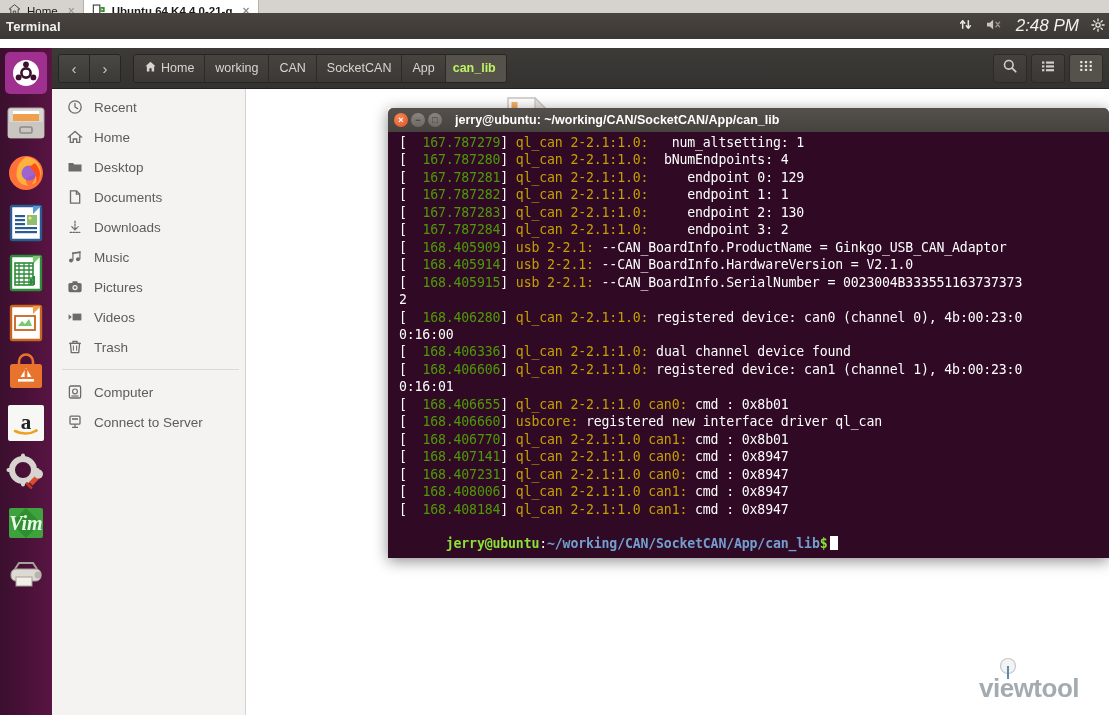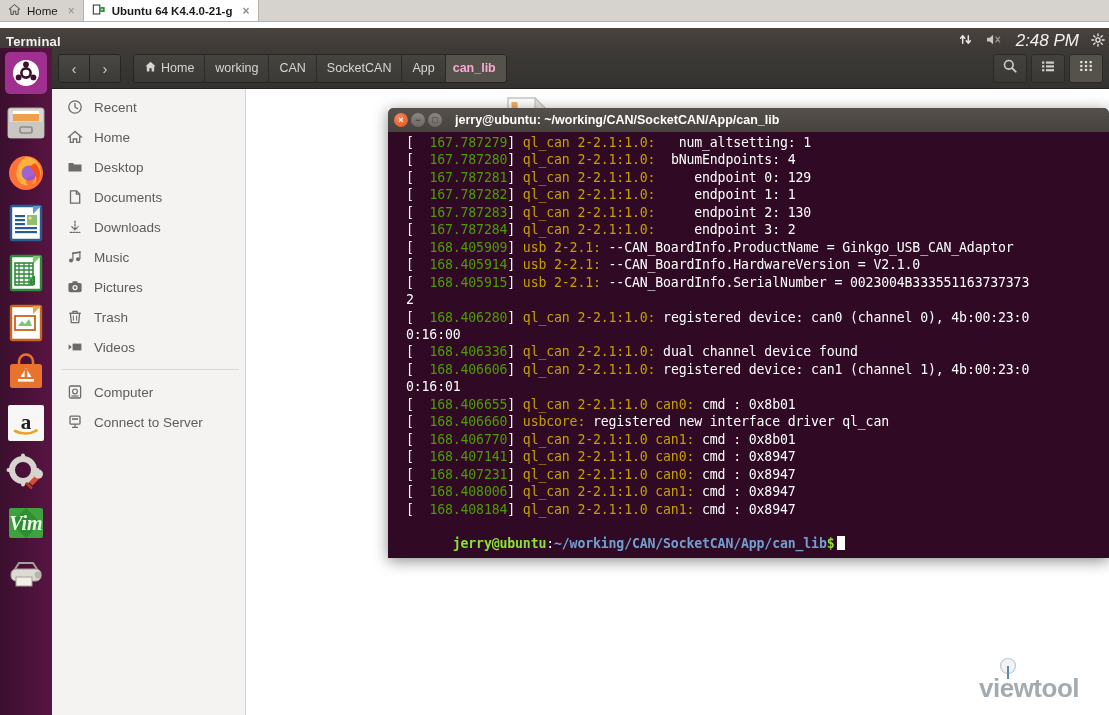--- a/index.html
+++ b/index.html
@@ -20,21 +20,21 @@
     font-size:11.5px;color:#1a1a1a;box-sizing:border-box;
     border-right:1px solid #b5b1ad;
   }
   .vm-tab.inactive{background:#d6d2ce;}
   .vm-tab.active{background:#ffffff;font-weight:bold;}
   .vm-tab .tclose{color:#8d8d8d;font-size:12px;margin-left:4px;}
   .vm-tab-filler{flex:1;background:#d6d2ce;border-right:none;}
 
   
   #ubuntu-panel{
-    position:absolute;left:0;top:28px;width:1109px;height:26px;
+    position:absolute;left:0;top:13px;width:1109px;height:26px;
     background:linear-gradient(to bottom,#4a4440,#3b3734);
     display:flex;align-items:center;box-sizing:border-box;
   }
   #panel-appname{
     color:#f2f1f0;font-size:13px;font-weight:bold;
     padding-left:6px;letter-spacing:.2px;
   }
   #panel-right{
     margin-left:auto;display:flex;align-items:center;gap:12px;
     padding-right:4px;color:#e8e6e3;font-size:12.5px;
@@ -71,21 +71,21 @@
     background:linear-gradient(to bottom,#4a4845,#3c3a37);color:#cfcdc9;font-size:15px;
   }
   .navbtn+.navbtn{border-left:1px solid #262522;}
   .crumbs{display:flex;margin-left:12px;border:1px solid #262522;border-radius:3px;overflow:hidden;}
   .crumb{
     height:27px;display:flex;align-items:center;gap:4px;padding:0 10px;
     background:linear-gradient(to bottom,#47443f,#3b3936);
     color:#d8d5d0;font-size:12.5px;white-space:nowrap;
   }
   .crumb+.crumb{border-left:1px solid #2b2a27;justify-content:center;}
-  .crumb.current{background:#55514b;color:#f9a8d4;font-weight:bold;padding-left:7px;}
+  .crumb.current{background:#55514b;color:#bef264;font-weight:bold;padding-left:7px;}
   .hdr-right{margin-left:auto;display:flex;gap:4px;}
   .hbtn{
     width:32px;height:27px;border-radius:3px;border:1px solid #2b2a27;
     background:linear-gradient(to bottom,#45423e,#3a3835);
     display:flex;align-items:center;justify-content:center;
   }
   .hbtn.active{background:#55514b;}
 
   #naut-body{display:flex;height:626px;}
   #naut-sidebar{
@@ -121,21 +121,21 @@
         font-size:9px;color:#3d3935;font-weight:bold;flex:0 0 auto;}
   #wb-close{background:radial-gradient(circle at 35% 30%,#f4875a,#e0541d);color:#fff;}
   #wb-min{background:linear-gradient(to bottom,#8a8580,#6d6863);}
   #wb-max{background:linear-gradient(to bottom,#8a8580,#6d6863);}
   #term-title-text{
     color:#ffffff;font-size:12.5px;font-weight:bold;margin-left:10px;
     white-space:nowrap;overflow:hidden;
   }
   #term-body{
     height:426px;background:#300a24;overflow:hidden;
-    padding:2px 0 0 16px;box-sizing:border-box;
+    padding:2px 0 0 9px;box-sizing:border-box;
   }
   .tline{
     font-family:"DejaVu Sans Mono","Liberation Mono",monospace;
     font-size:13.2px;line-height:17.45px;white-space:pre;color:#ffffff;
     padding-left:2px;letter-spacing:-0.15px;
   }
   .c-br{color:#ffffff;}
   .c-ts{color:#4e9a06;}
   .c-mod{color:#c4a000;}
   .c-txt{color:#ffffff;}
@@ -467,36 +467,36 @@
               <rect x="1.4" y="4" width="13.2" height="9.2" rx="1.6" fill="#6b6b6b"></rect>
               <rect x="5.4" y="2.2" width="5.2" height="2.4" rx=".8" fill="#6b6b6b"></rect>
               <circle cx="8" cy="8.6" r="2.6" fill="#f4f3f1"></circle>
               <circle cx="8" cy="8.6" r="1.3" fill="#6b6b6b"></circle>
             </svg>
         </span>
         <span>Pictures</span>
       </div>
       <div class="side-item">
         <span class="side-icon">
+          <svg width="16" height="16" viewBox="0 0 16 16" fill="#6b6b6b">
+              <path d="M1.6 5.2l3.2 2.8-3.2 2.8z"></path>
+              <rect x="5.6" y="4.6" width="8.8" height="6.8"></rect>
+            </svg>
+        </span>
+        <span>Videos</span>
+      </div>
+      <div class="side-item">
+        <span class="side-icon">
           <svg width="16" height="16" viewBox="0 0 16 16">
               <path d="M3.4 4.4h9.2l-.9 9.2H4.3z" fill="none" stroke="#6b6b6b" stroke-width="1.3"></path>
               <path d="M2.2 4.4h11.6M6 2.4h4v2h-4z" stroke="#6b6b6b" stroke-width="1.3" fill="none"></path>
               <path d="M6.4 6.6v5M9.6 6.6v5" stroke="#6b6b6b" stroke-width="1"></path>
             </svg>
         </span>
         <span>Trash</span>
-      </div>
-      <div class="side-item">
-        <span class="side-icon">
-          <svg width="16" height="16" viewBox="0 0 16 16" fill="#6b6b6b">
-              <path d="M1.6 5.2l3.2 2.8-3.2 2.8z"></path>
-              <rect x="5.6" y="4.6" width="8.8" height="6.8"></rect>
-            </svg>
-        </span>
-        <span>Videos</span>
       </div>
 
       <div class="side-sep"></div>
 
       <div class="side-item">
         <span class="side-icon">
           <svg width="16" height="16" viewBox="0 0 16 16">
               <rect x="2.4" y="2" width="11.2" height="12" rx="1.2" fill="none" stroke="#6b6b6b" stroke-width="1.3"></rect>
               <circle cx="8" cy="7.4" r="2.4" fill="none" stroke="#6b6b6b" stroke-width="1.2"></circle>
               <path d="M4.4 12h7.2" stroke="#6b6b6b" stroke-width="1.2"></path>

